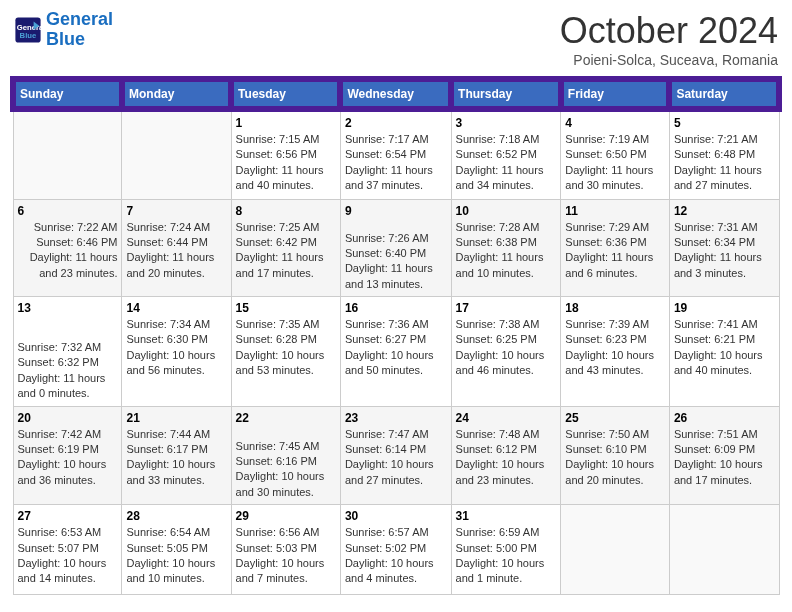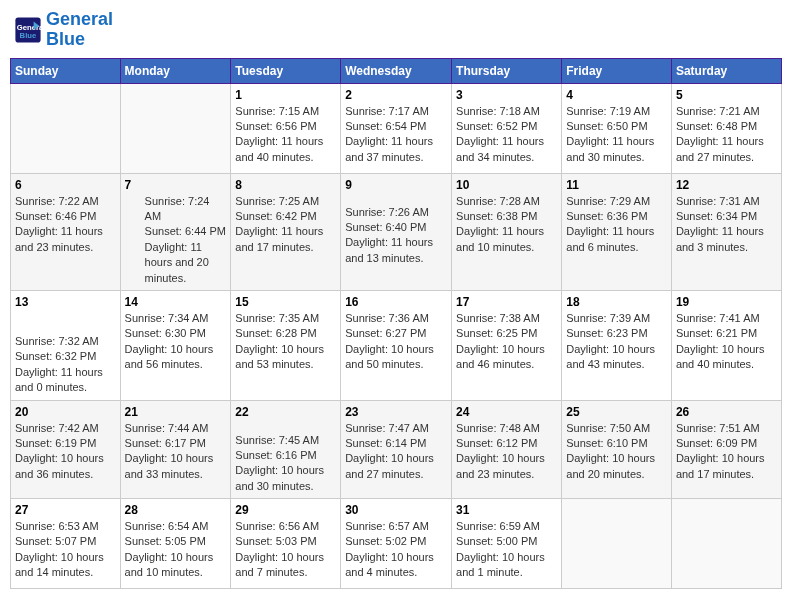--- a/index.html
+++ b/index.html
@@ -51,21 +51,21 @@
       width: 100%;
       border-collapse: collapse;
       font-size: 11px;
     }
     .calendar th {
       background: #3a6bbf;
       color: #fff;
       padding: 5px 4px;
       font-size: 12px;
       font-weight: bold;
-      border: 1px solid #4c1d95;
+      border: 6px solid #4c1d95;
       text-align: left;
     }
     .calendar td {
       border: 1px solid #ccc;
       vertical-align: top;
       padding: 4px 4px;
       width: 113px;
       min-height: 70px;
       height: 90px;
       background: #fff;
@@ -100,20 +100,22 @@
       <polygon points="28,8 36,14 28,20" fill="#4a9fd4"></polygon>
     </svg>
     <div>
       <div class="logo-text">
         <span>General</span><br>
         <span style="color:#1a6ec0">Blue</span>
       </div>
     </div>
   </div>
   <div class="title-block">
+    <div class="month-title">October 2024</div>
+    <div class="subtitle">Poieni-Solca, Suceava, Romania</div>
   </div>
 </div>
 
 <table class="calendar">
   <thead>
     <tr>
     <th>Sunday</th>
         <th>Monday</th>
         <th>Tuesday</th>
         <th>Wednesday</th>
@@ -153,27 +155,27 @@
         <td>
           <span class="day-number">5</span>
           <div class="day-info" style="white-space: pre-line;">Sunrise: 7:21 AM
 Sunset: 6:48 PM
 Daylight: 11 hours and 27 minutes.</div>
         </td>
       </tr>
       <tr>
         <td>
           <span class="day-number">6</span>
-          <div class="day-info" style="white-space: pre-line;">Sunrise: 7:22 AM
+          <div class="day-info" style="white-space: pre-line; text-align: right;">Sunrise: 7:22 AM
 Sunset: 6:46 PM
 Daylight: 11 hours and 23 minutes.</div>
         </td>
         <td>
           <span class="day-number">7</span>
-          <div class="day-info" style="white-space: pre-line; margin-left: 20px;">Sunrise: 7:24 AM
+          <div class="day-info" style="white-space: pre-line;">Sunrise: 7:24 AM
 Sunset: 6:44 PM
 Daylight: 11 hours and 20 minutes.</div>
         </td>
         <td>
           <span class="day-number">8</span>
           <div class="day-info" style="white-space: pre-line;">Sunrise: 7:25 AM
 Sunset: 6:42 PM
 Daylight: 11 hours and 17 minutes.</div>
         </td>
         <td>

